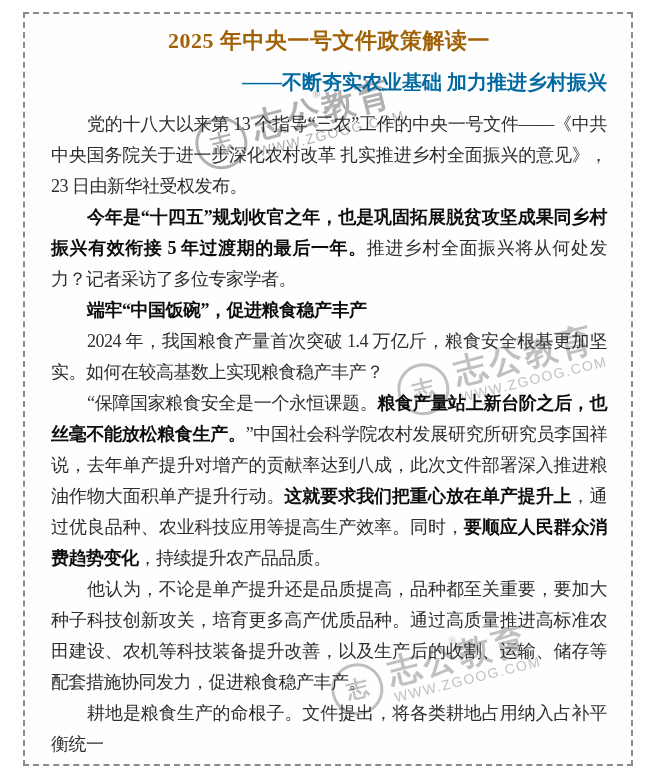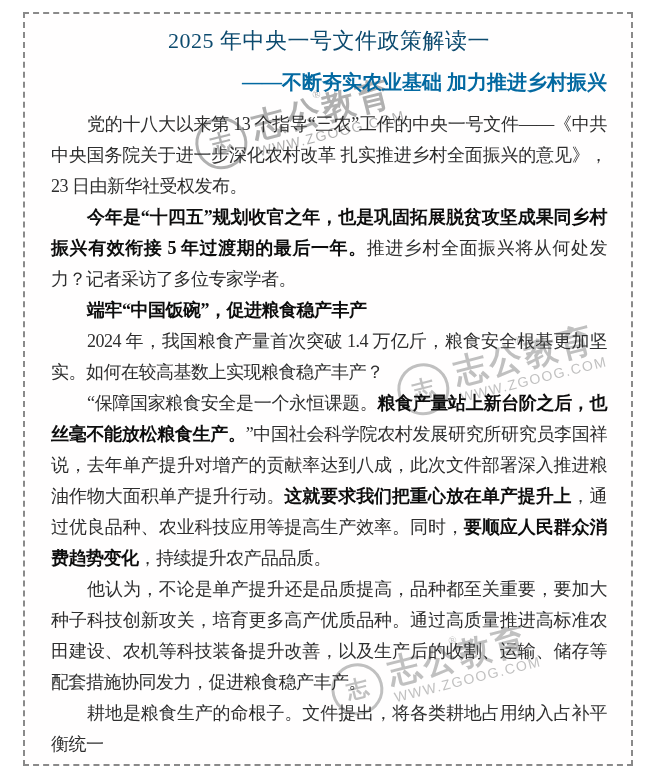--- a/index.html
+++ b/index.html
@@ -20,22 +20,22 @@
   }
   .content{
     position:relative;
     z-index:2;
     padding:13px 24px 0 26px;
   }
   .doc-title{
     margin:0;
     text-align:center;
     font-size:22px;
-    font-weight:400;
-    color:#0c4a6e;
+    font-weight:700;
+    color:#a16207;
     line-height:28px;
     letter-spacing:0.5px;
   }
   .doc-subtitle{
     margin:14px 0 0 0;
     text-align:right;
     font-size:20px;
     font-weight:700;
     color:#0369a1;
     line-height:26px;

